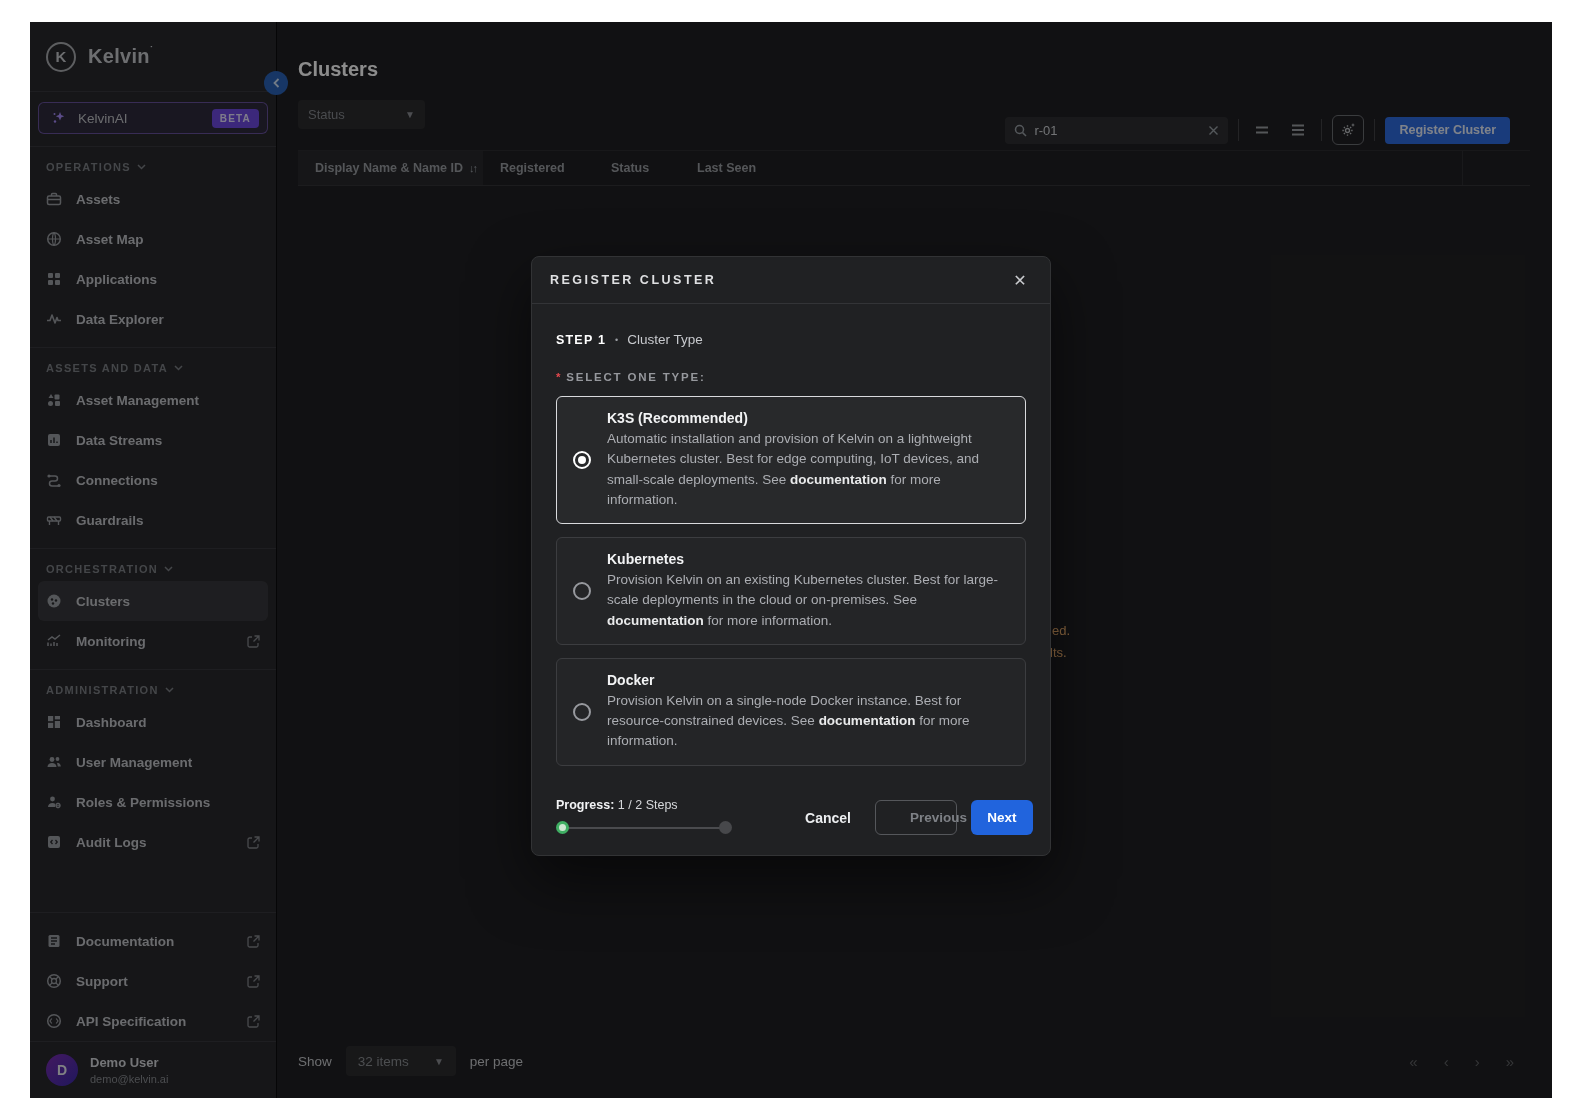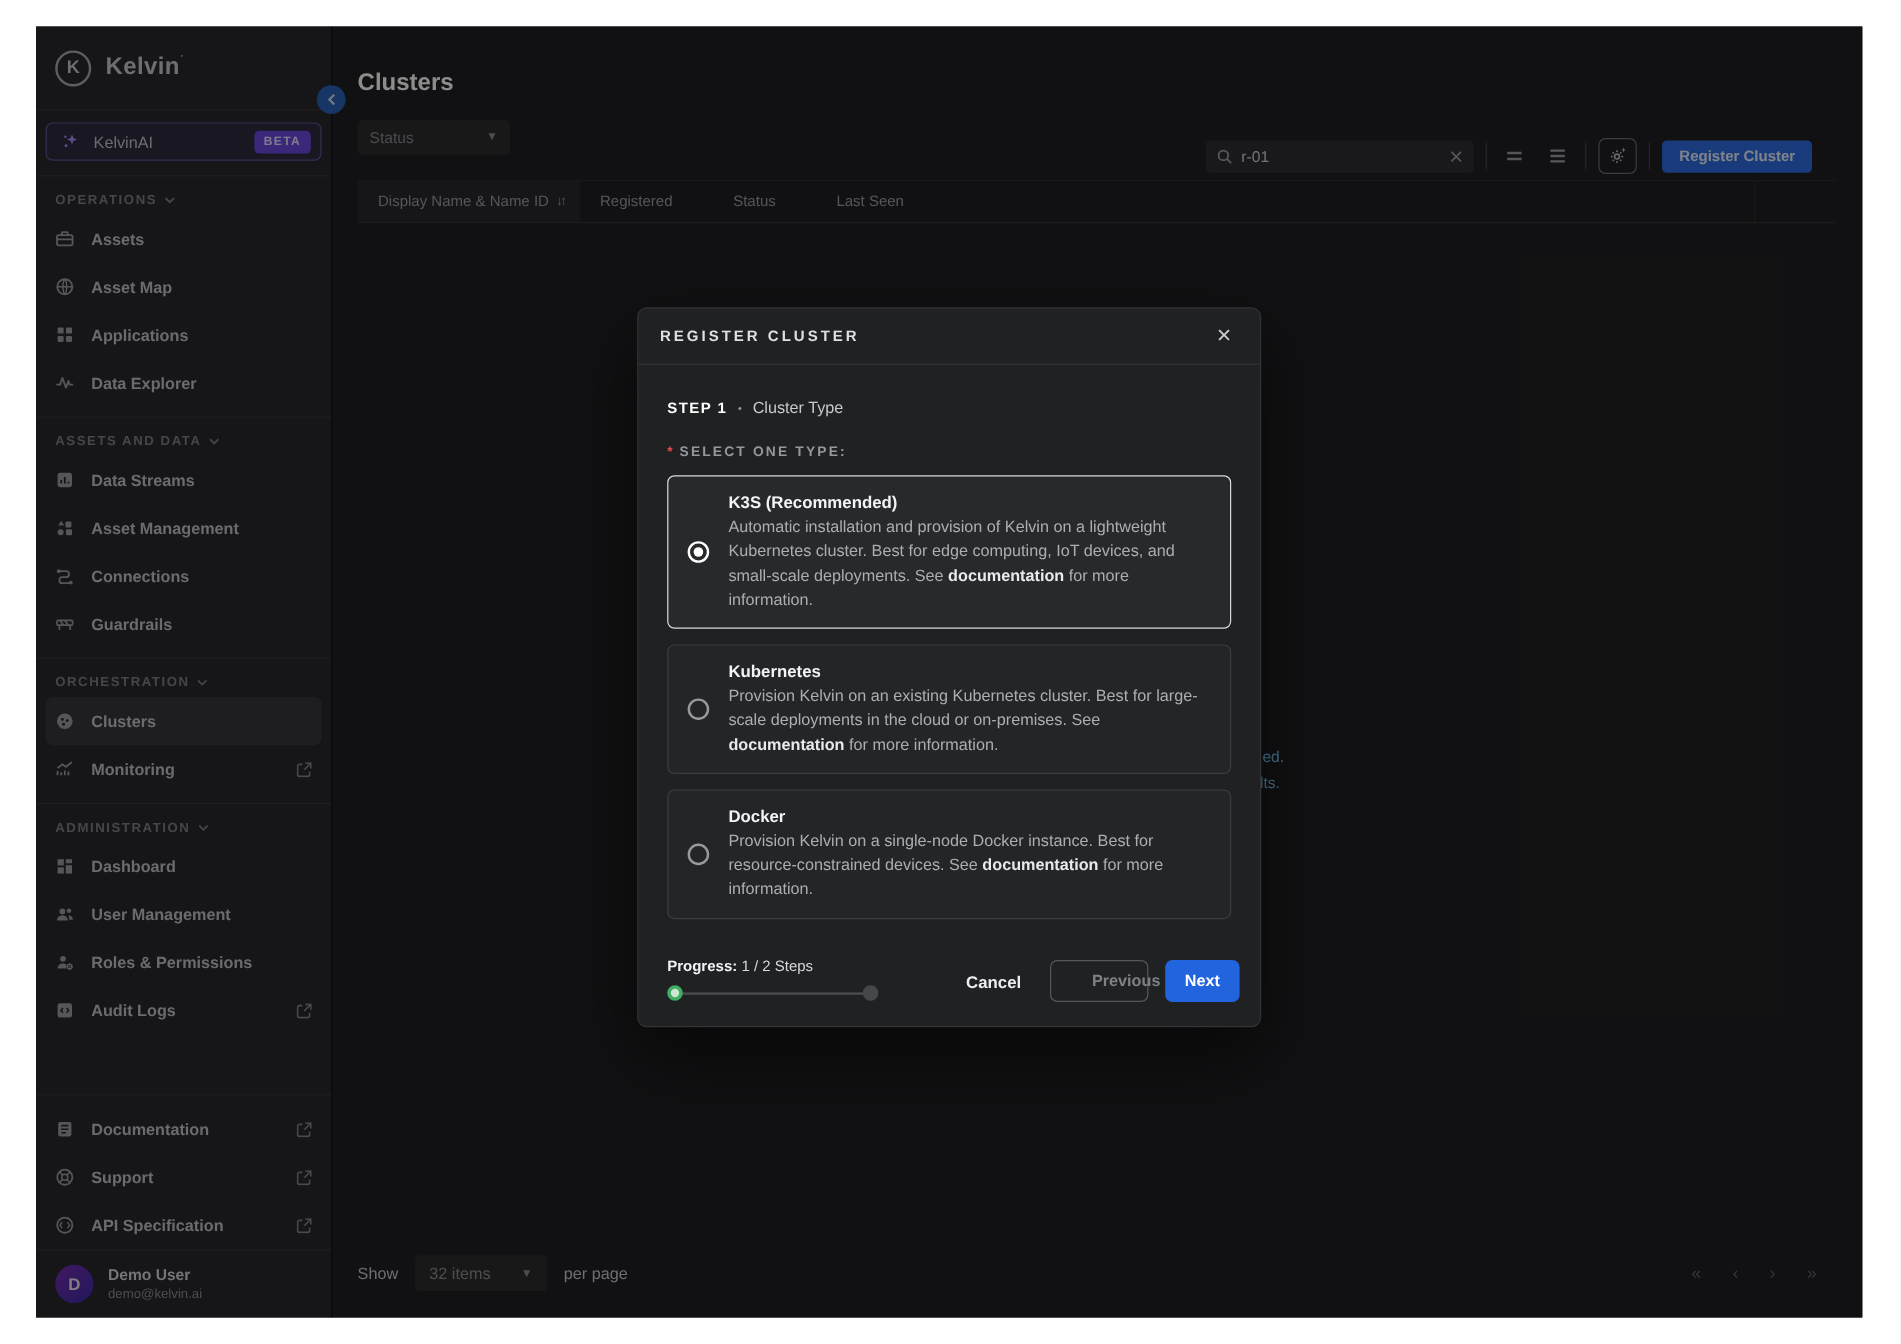--- a/index.html
+++ b/index.html
@@ -34,29 +34,29 @@
   .page-title { position:absolute; left:21px; top:36px; color:#ffffff; font-size:20px; font-weight:bold; }
   .status-select { position:absolute; left:21px; top:78px; width:127px; height:29px; background:rgba(255,255,255,.055); border-radius:4px; display:flex; align-items:center; padding:0 10px; color:#86898e; font-size:13px; }
   .status-select .caret { margin-left:auto; color:#8a8d92; font-size:10px; }
   .toolbar { position:absolute; right:42px; top:93px; display:flex; align-items:center; gap:10px; }
   .search-box { width:223px; height:27px; background:rgba(255,255,255,.07); border-radius:4px; display:flex; align-items:center; padding:0 9px; gap:7px; }
   .search-box .q { color:#cfd2d6; font-size:13px; flex:1; }
   .tb-sep { width:1px; height:22px; background:rgba(255,255,255,.16); }
   .ghost-btn { width:26px; height:26px; display:flex; align-items:center; justify-content:center; color:#9a9da2; border-radius:4px; }
   .gear-btn { width:32px; height:30px; border:1px solid #6b6d72; border-radius:6px; display:flex; align-items:center; justify-content:center; color:#b9bcc0; }
   .register-btn { height:27px; background:#2f6ce0; border-radius:4px; color:#e8eefc; font-size:12.5px; font-weight:bold; display:flex; align-items:center; padding:0 14px; }
-  .thead { position:absolute; left:21px; right:22px; top:128px; height:36px; display:flex; border-top:1px solid rgba(255,255,255,.06); border-bottom:1px solid rgba(255,255,255,.09); color:#9a9da2; font-size:12.5px; font-weight:normal; }
+  .thead { position:absolute; left:21px; right:22px; top:128px; height:36px; display:flex; border-top:1px solid rgba(255,255,255,.06); border-bottom:1px solid rgba(255,255,255,.09); color:#9a9da2; font-size:12.5px; font-weight:bold; }
   .th { display:flex; align-items:center; }
   .th.c1 { width:185px; background:rgba(255,255,255,.045); padding-left:17px; gap:6px; }
   .sort-ic { font-size:11px; letter-spacing:-2px; color:#9aa0a6; }
   .th.c2 { width:128px; padding-left:17px; }
   .th.c3 { width:86px; }
   .th.c4 { flex:1; }
   .th.c5 { width:68px; border-left:1px solid rgba(255,255,255,.07); }
-  .frag { position:absolute; color:#7dd3fc; font-size:13px; }
+  .frag { position:absolute; color:#fdba74; font-size:13px; }
   .bottombar { position:absolute; left:21px; right:38px; bottom:22px; height:30px; display:flex; align-items:center; color:#c6c8cc; font-size:13.5px; }
   .pagesize { margin:0 14px; width:110px; height:30px; background:rgba(255,255,255,.06); border-radius:4px; display:flex; align-items:center; padding:0 12px; color:#8b8e93; }
   .pagesize .caret { margin-left:auto; font-size:10px; color:#8a8d92; }
   .pager { margin-left:auto; display:flex; gap:26px; color:#606266; font-size:15px; }
   .pager span { cursor:pointer; }
 
   
   .dim-overlay { position:absolute; inset:0; background:rgba(0,0,0,.45); z-index:10; }
   .modal { position:absolute; left:501px; top:234px; width:520px; height:600px; background:#202123; border:1px solid #323335; border-radius:8px; z-index:20; box-shadow:0 24px 60px rgba(0,0,0,.55); display:flex; flex-direction:column; }
   .modal-header { height:47px; display:flex; align-items:center; padding:0 18px; border-bottom:1px solid #333437; flex-shrink:0; }
@@ -160,36 +160,36 @@
 
     <div class="section-label">
       <span>ASSETS AND DATA</span>
       <svg width="9" height="6" viewBox="0 0 9 6">
           <path d="M1 1l3.5 3.5L8 1" stroke="#7d8085" stroke-width="1.5" fill="none"></path>
         </svg>
     </div>
     <div class="nav-item">
       <span class="icon">
           <svg width="16" height="16" viewBox="0 0 16 16">
-            <rect x="2" y="2" width="12" height="12" rx="2" fill="currentColor"></rect>
-            <path d="M5 11V8M8 11V5.5M11 11V9.5" stroke="#28282c" stroke-width="1.5"></path>
-          </svg>
-        </span>
-      <span class="nav-label">Data Streams</span>
-    </div>
-    <div class="nav-item">
-      <span class="icon">
-          <svg width="16" height="16" viewBox="0 0 16 16">
             <path d="M5 2l2.5 4h-5z" fill="currentColor"></path>
             <rect x="8.5" y="2.5" width="5" height="5" rx="1" fill="currentColor"></rect>
             <rect x="2" y="9" width="5" height="5" rx="2.5" fill="currentColor"></rect>
             <rect x="9" y="9" width="5" height="5" rx="1" fill="currentColor"></rect>
           </svg>
         </span>
       <span class="nav-label">Asset Management</span>
+    </div>
+    <div class="nav-item">
+      <span class="icon">
+          <svg width="16" height="16" viewBox="0 0 16 16">
+            <rect x="2" y="2" width="12" height="12" rx="2" fill="currentColor"></rect>
+            <path d="M5 11V8M8 11V5.5M11 11V9.5" stroke="#28282c" stroke-width="1.5"></path>
+          </svg>
+        </span>
+      <span class="nav-label">Data Streams</span>
     </div>
     <div class="nav-item">
       <span class="icon">
           <svg width="16" height="16" viewBox="0 0 16 16">
             <path d="M3 4h6a2.5 2.5 0 010 5H6a2.5 2.5 0 000 5h6" stroke="currentColor" stroke-width="1.5" fill="none"></path>
             <circle cx="3" cy="4" r="1.6" fill="currentColor"></circle>
             <circle cx="13" cy="13.5" r="1.6" fill="currentColor"></circle>
           </svg>
         </span>
       <span class="nav-label">Connections</span>

